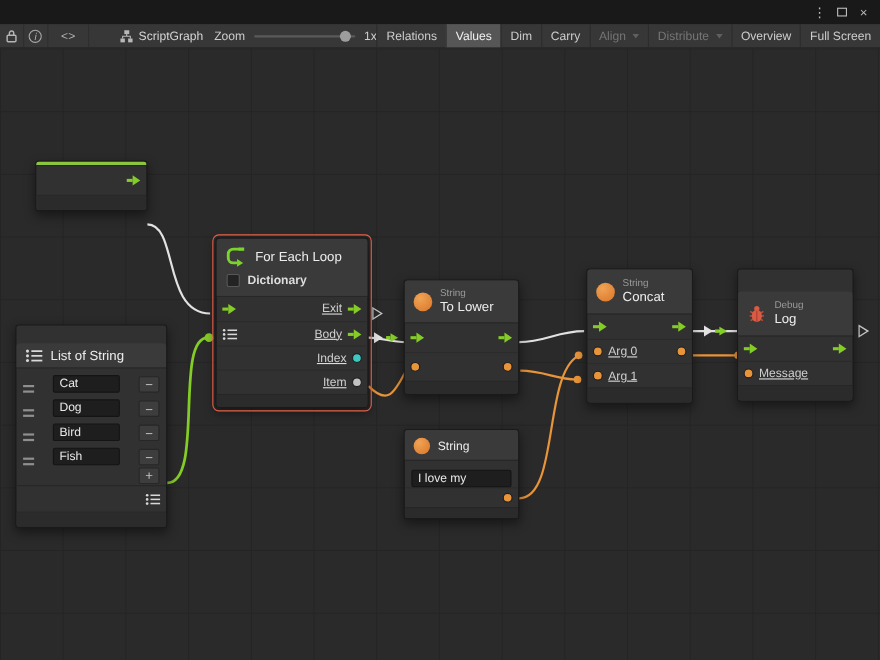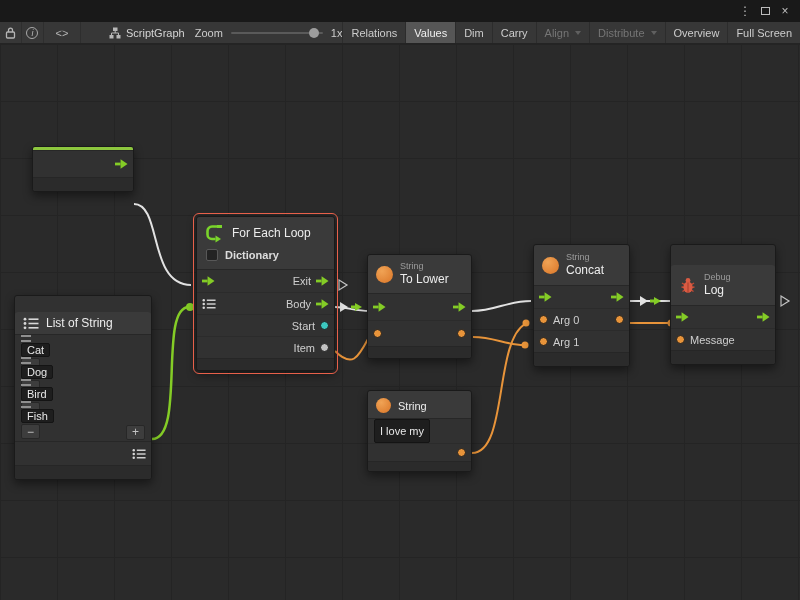--- a/index.html
+++ b/index.html
@@ -51,34 +51,34 @@
   .ntitle{font-size:12px;color:#ededed;}
   .nsub{font-size:9px;color:#9b9b9b;line-height:1.1;}
   .tstack{display:flex;flex-direction:column;line-height:1.2;}
   .dict-row{display:flex;align-items:flex-start;gap:7px;padding:2px 8px 8px 9px;font-weight:bold;}
   .checkbox{width:12px;height:12px;background:#232323;border:1px solid #585858;border-radius:2px;}
   .nbody{border-top:1px solid #272727;}
   .prow{display:flex;align-items:center;justify-content:space-between;height:22px;padding:0 5px;border-top:1px solid #2b2b2b;}
   .prow:first-child{border-top:none;}
   .rows-26 .prow{height:26px;}
   .prow-18{height:18px !important;}
-  .pl,.pr{display:flex;align-items:center;gap:5px;}
+  .pl,.pr{display:flex;align-items:center;gap:5px;text-decoration:underline;}
   .plabel{color:#cfcfcf;}
   .nfoot{height:12px;background:#2b2b2b;border-top:1px solid #262626;border-radius:0 0 3px 3px;}
   .nfoot.h14{height:14px;} .nfoot.h10{height:10px;}
   .dot{width:9px;height:9px;border-radius:50%;border:1px solid #1f1f1f;}
   .dot-orange{background:var(--value-orange,#e8943a);}
   .dot-cyan{background:var(--index-cyan,#3cc8c0);}
   .dot-gray{background:#c2c2c2;}
   .fa{display:flex;align-items:center;}
   .event-strip{height:3px;background:var(--event-green,#8cc63e);border-radius:2px 2px 0 0;}
   .circle-icon{width:17px;height:17px;border-radius:50%;background:radial-gradient(circle at 35% 30%,#f0a355,#e08234 72%);flex:none;}
 
   
-  .list-row{display:flex;align-items:flex-start;gap:1px;height:22px;padding:0 6px;flex-direction:column;}
+  .list-row{display:flex;align-items:flex-end;gap:17px;height:22px;padding:0 6px;}
   .handle{width:10px;height:7px;border-top:2px solid #8f8f8f;border-bottom:2px solid #8f8f8f;flex:none;}
   .tfield{flex:1;height:16px;background:#1e1e1e;border:1px solid #141414;border-radius:2px;color:#e8e8e8;font-size:11px;display:flex;align-items:center;padding:0 5px;}
   .mini-btn{width:19px;height:15px;background:#3d3d3d;border:1px solid #272727;border-radius:2px;color:#c4c4c4;display:flex;align-items:center;justify-content:center;font-size:12px;line-height:1;flex:none;}
   .plus-row{display:flex;justify-content:flex-end;align-items:center;height:18px;padding:0 6px;}
 </style>
 </head>
 <body>
 
 <div class="window">
 
@@ -312,21 +312,21 @@
               <svg width="13" height="10" viewBox="0 0 14 10">
                   <rect class="g-green" x="0" y="3.5" width="6" height="3"></rect>
                   <polygon class="g-green" points="6,0 13.5,5 6,10"></polygon>
                 </svg>
             </span>
           </span>
         </div>
         <div class="prow">
           <span class="pl"></span>
           <span class="pr">
-            <span class="plabel">Start</span>
+            <span class="plabel">Index</span>
             <span class="dot dot-cyan"></span>
           </span>
         </div>
         <div class="prow">
           <span class="pl"></span>
           <span class="pr">
             <span class="plabel">Item</span>
             <span class="dot dot-gray"></span>
           </span>
         </div>

